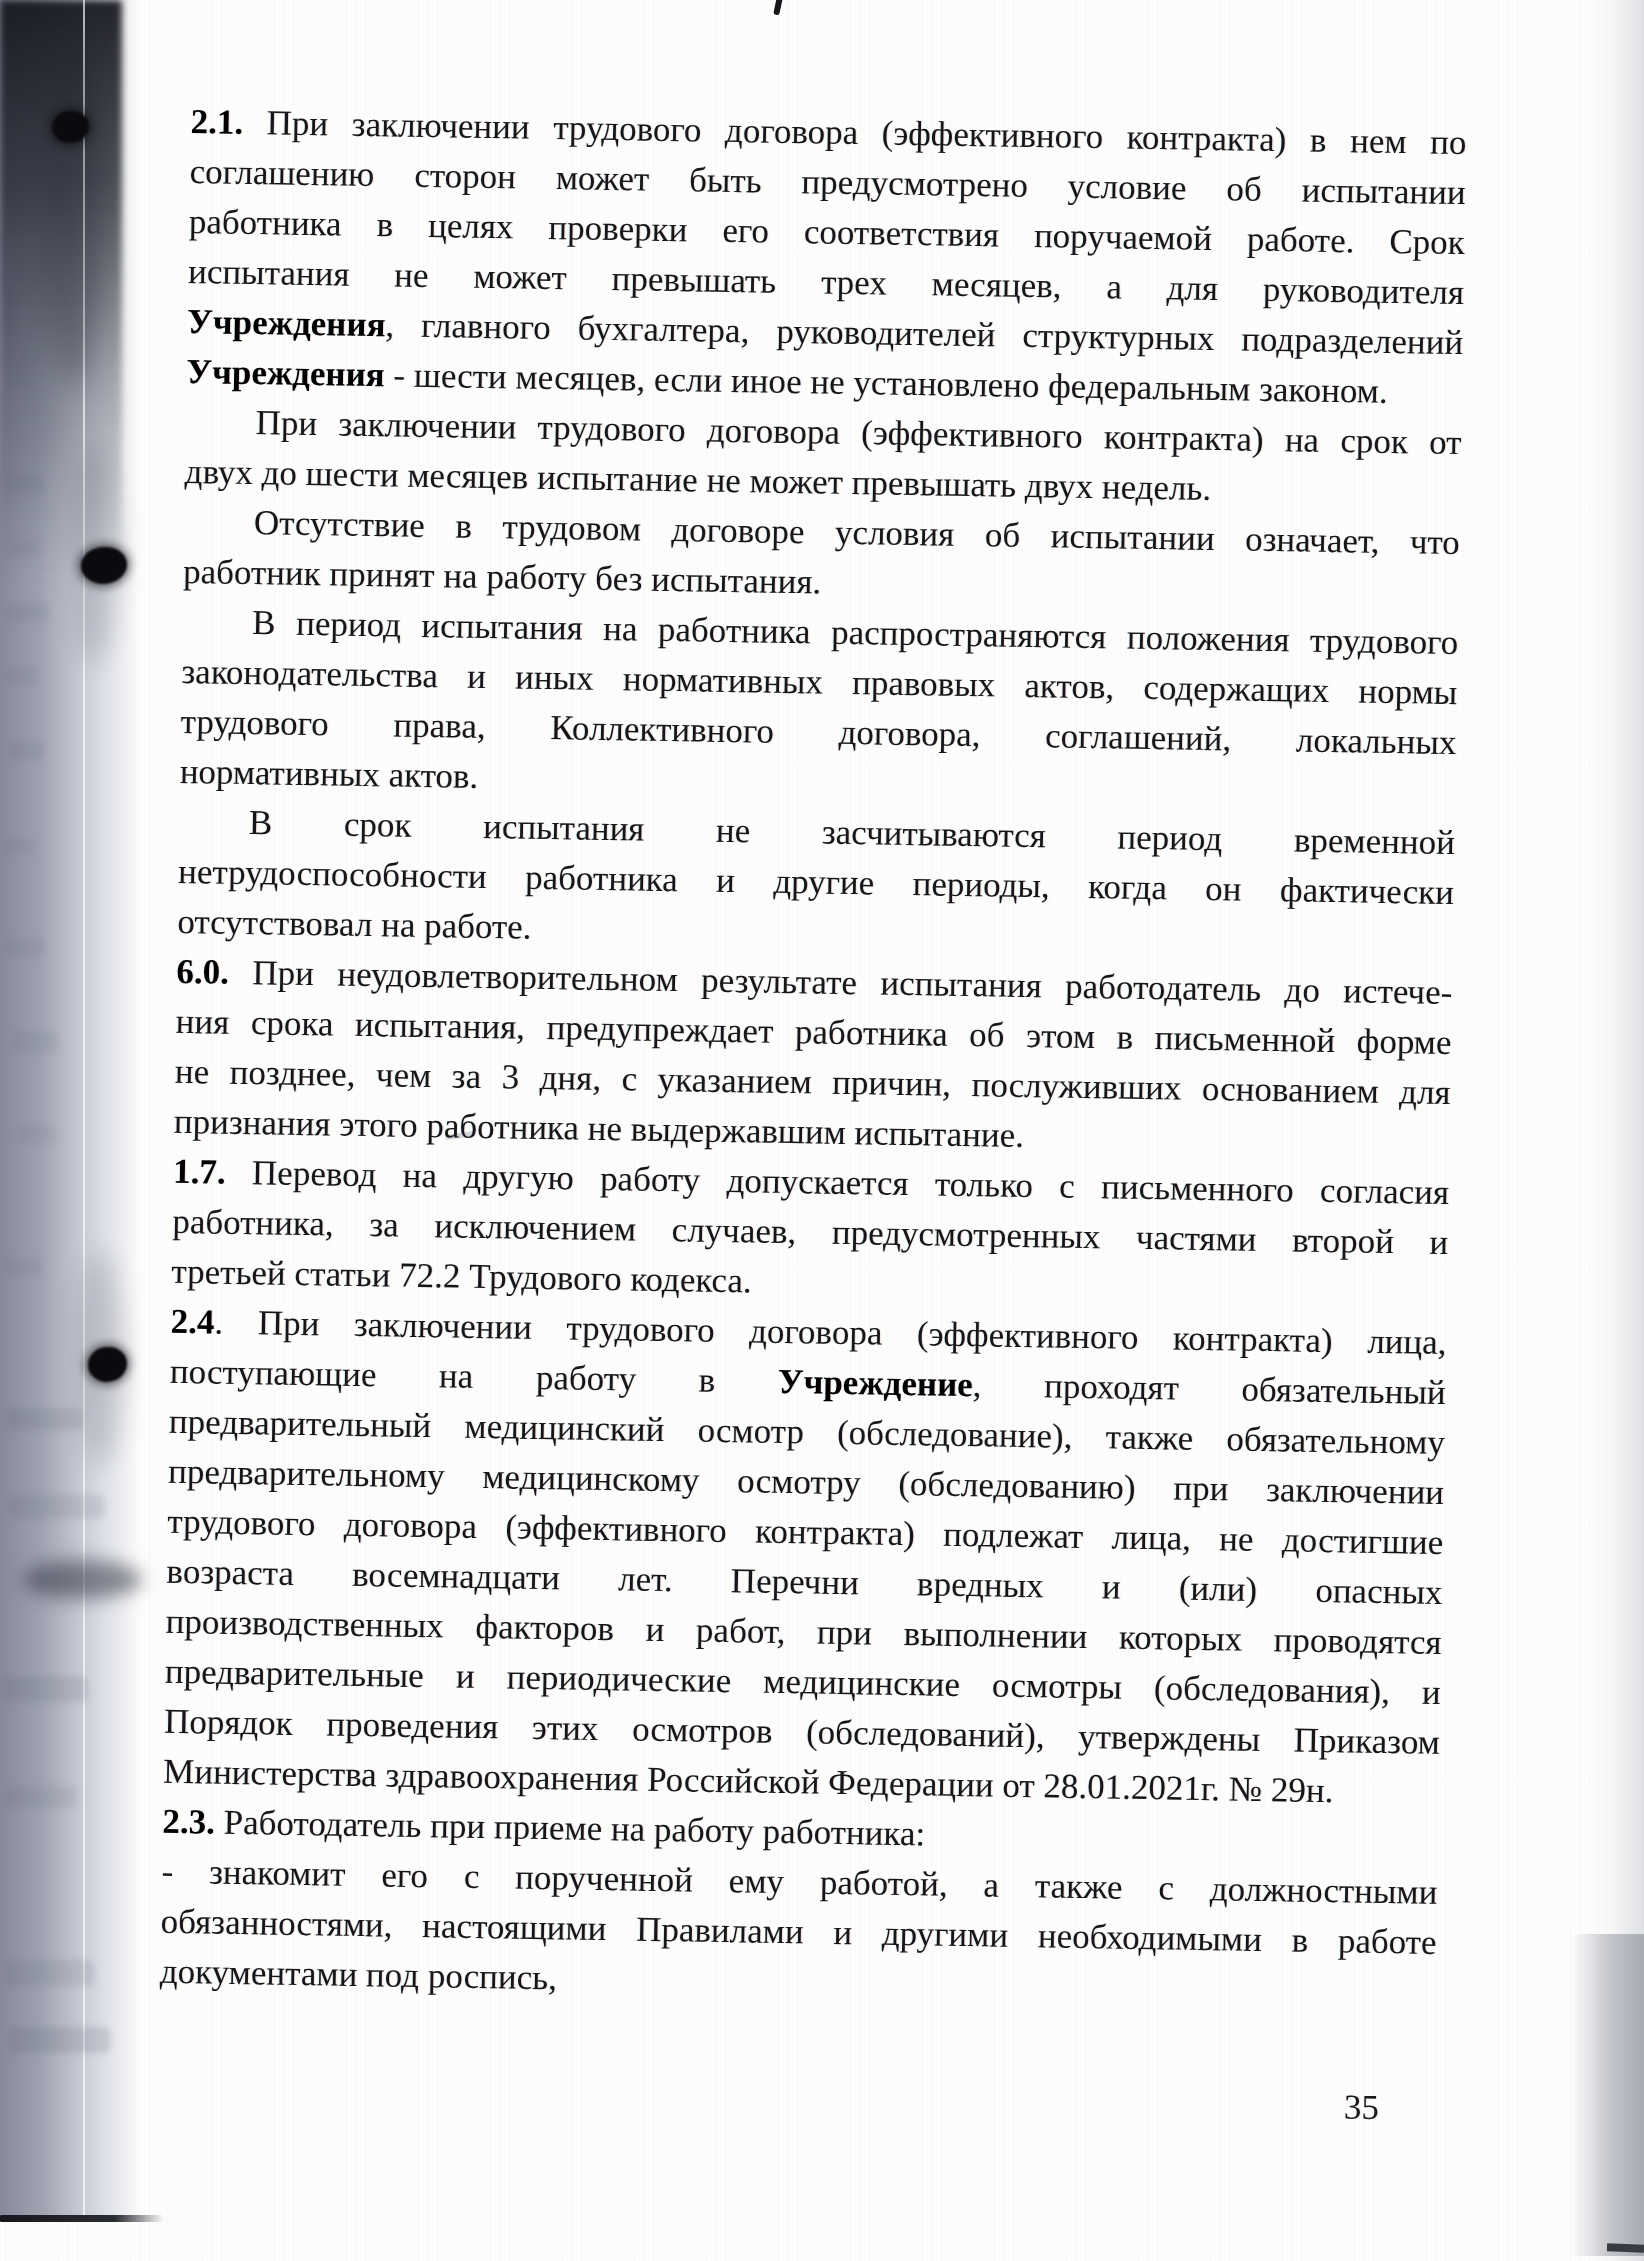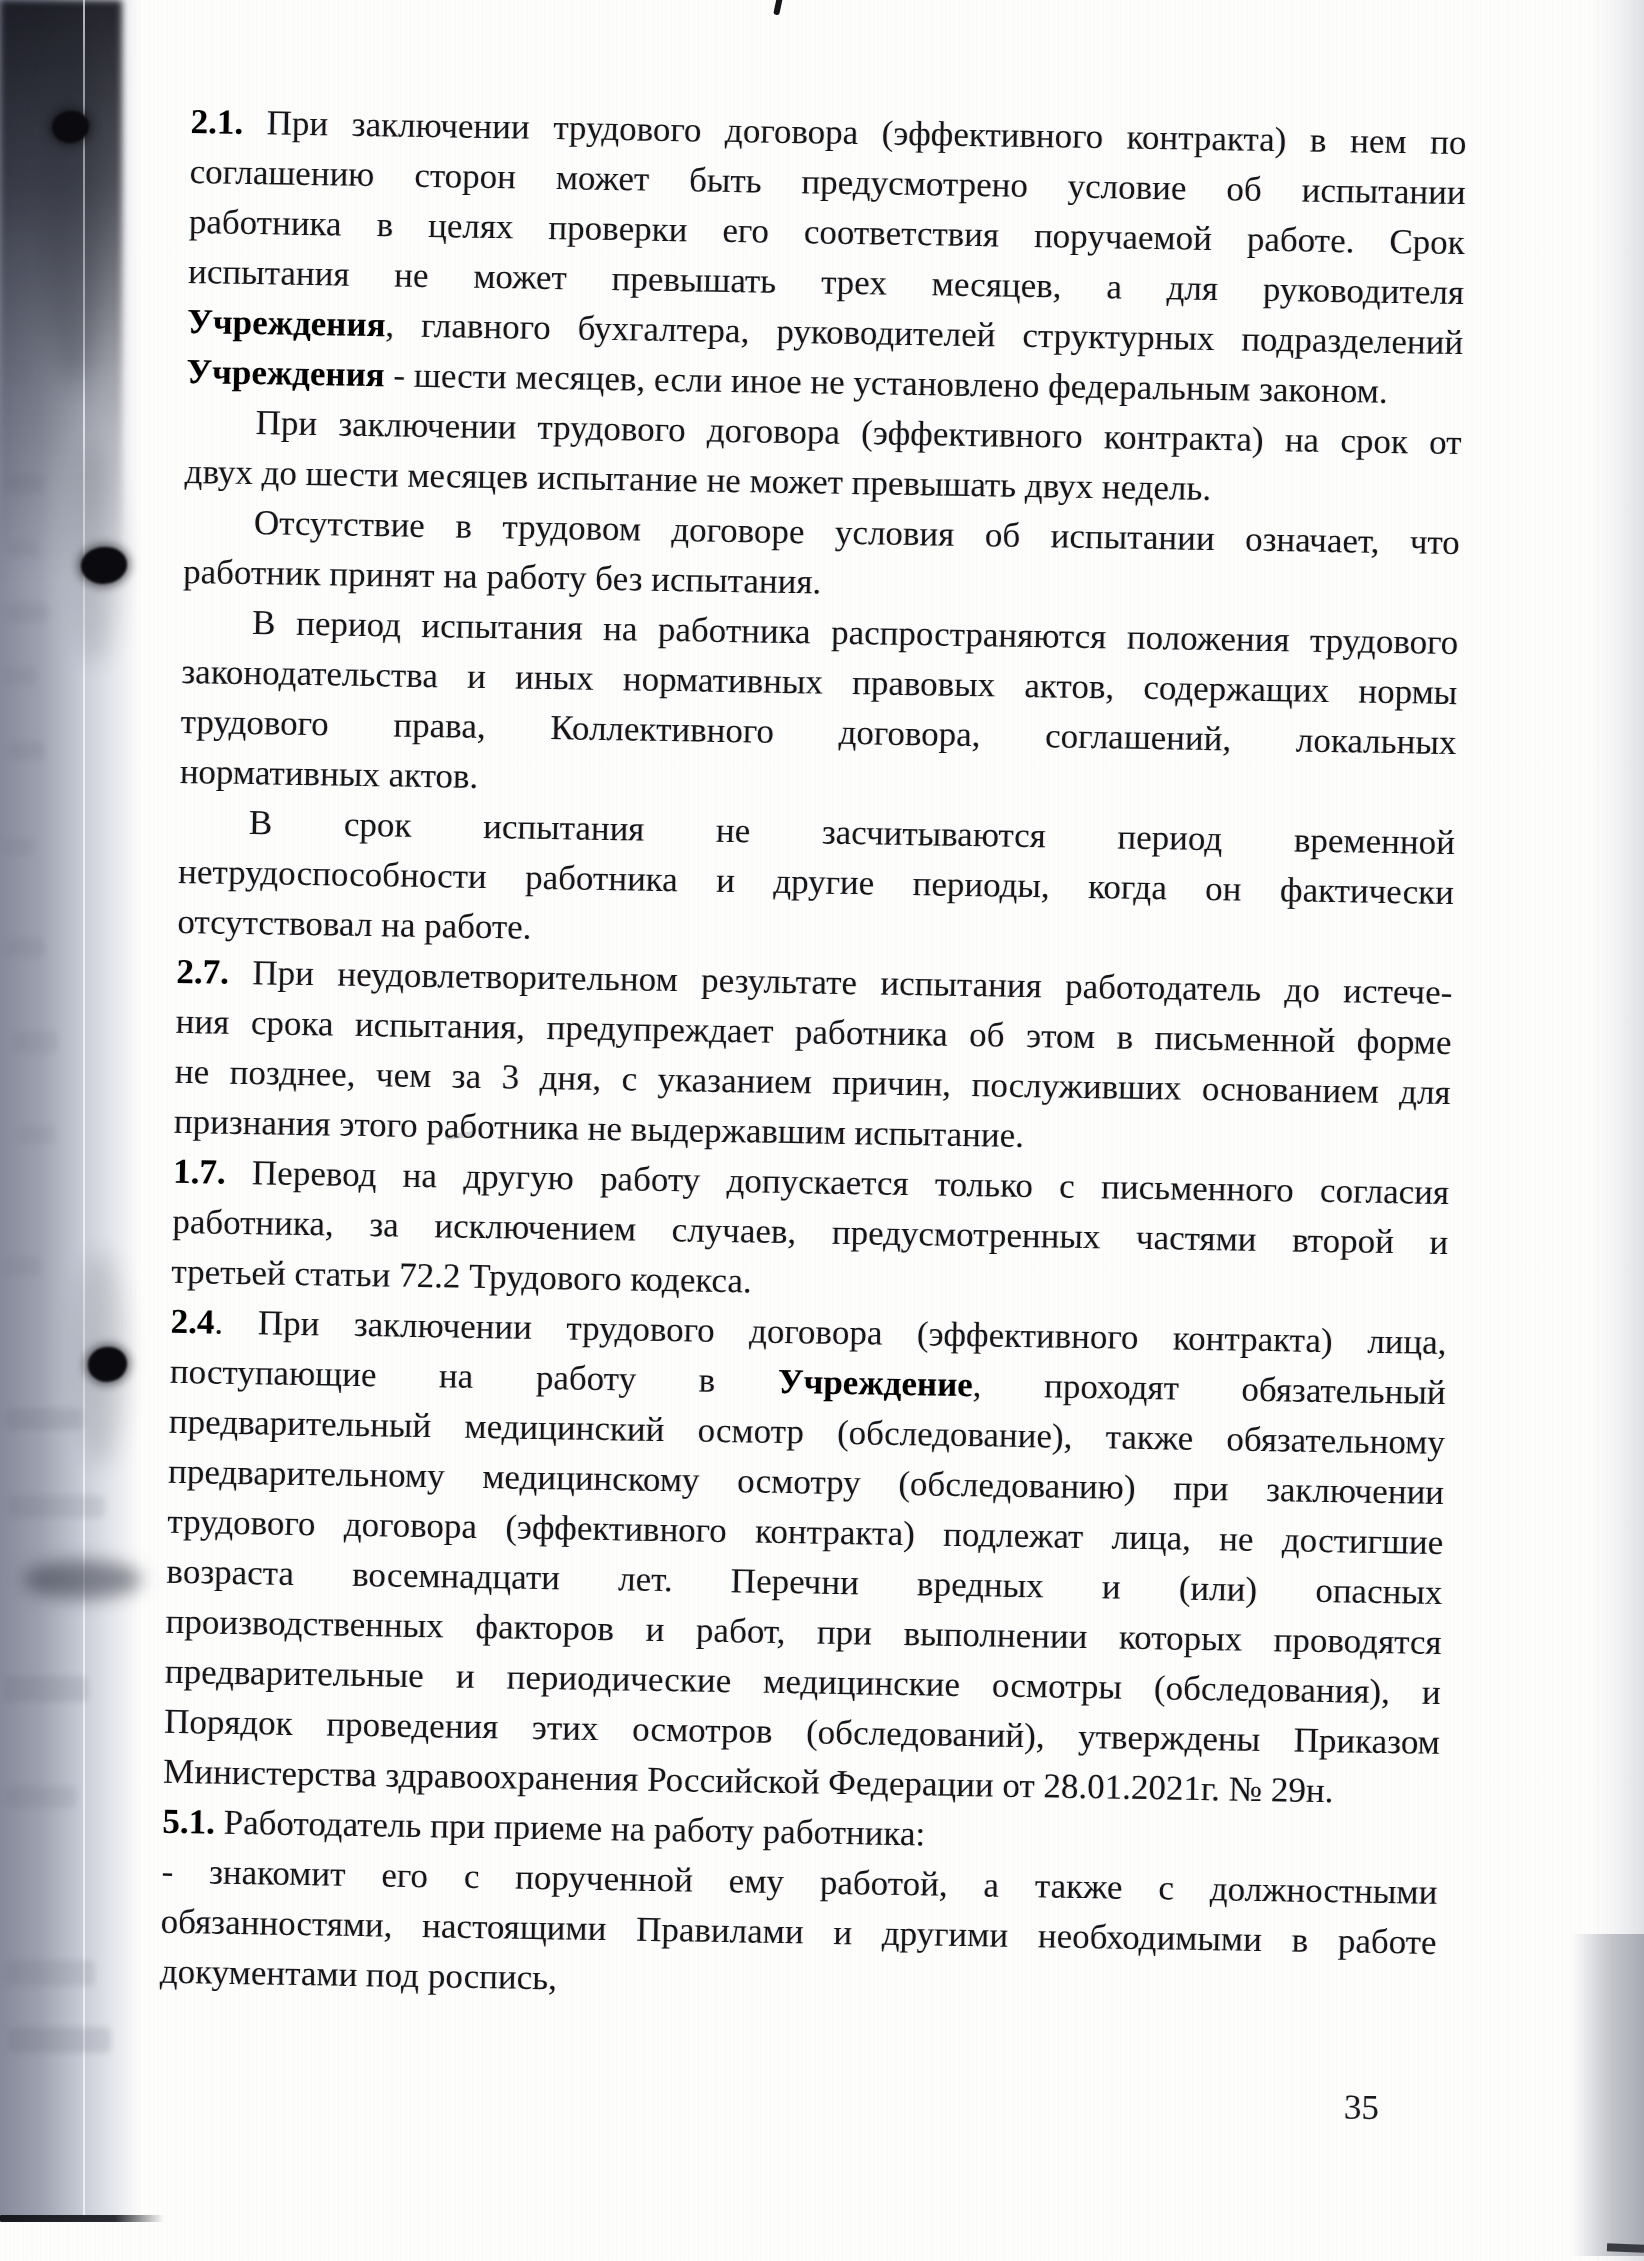--- a/index.html
+++ b/index.html
@@ -142,21 +142,21 @@
           <div class="line"><span class="r">законодательства и иных нормативных правовых актов, содержащих нормы</span></div>
           <div class="line"><span class="r">трудового права, Коллективного договора, соглашений, локальных</span></div>
           <div class="line last"><span class="r">нормативных актов.</span></div>
         </div>
         <div class="para">
           <div class="line first-indent"><span class="r">В срок испытания не засчитываются период временной</span></div>
           <div class="line"><span class="r">нетрудоспособности работника и другие периоды, когда он фактически</span></div>
           <div class="line last"><span class="r">отсутствовал на работе.</span></div>
         </div>
         <div class="para">
-          <div class="line"><span class="b">2.7.</span><span class="r"> При неудовлетворительном результате испытания работодатель до истече-</span></div>
+          <div class="line"><span class="b">6.0.</span><span class="r"> При неудовлетворительном результате испытания работодатель до истече-</span></div>
           <div class="line"><span class="r">ния срока испытания, предупреждает работника об этом в письменной форме</span></div>
           <div class="line"><span class="r">не позднее, чем за 3 дня, с указанием причин, послуживших основанием для</span></div>
           <div class="line last"><span class="r">признания этого работника не выдержавшим испытание.</span></div>
         </div>
         <div class="para">
           <div class="line"><span class="b">1.7.</span><span class="r"> Перевод на другую работу допускается только с письменного согласия</span></div>
           <div class="line"><span class="r">работника, за исключением случаев, предусмотренных частями второй и</span></div>
           <div class="line last"><span class="r">третьей статьи 72.2 Трудового кодекса.</span></div>
         </div>
         <div class="para">
@@ -165,21 +165,21 @@
           <div class="line"><span class="r">предварительный медицинский осмотр (обследование), также обязательному</span></div>
           <div class="line"><span class="r">предварительному медицинскому осмотру (обследованию) при заключении</span></div>
           <div class="line"><span class="r">трудового договора (эффективного контракта) подлежат лица, не достигшие</span></div>
           <div class="line"><span class="r">возраста восемнадцати лет. Перечни вредных и (или) опасных</span></div>
           <div class="line"><span class="r">производственных факторов и работ, при выполнении которых проводятся</span></div>
           <div class="line"><span class="r">предварительные и периодические медицинские осмотры (обследования), и</span></div>
           <div class="line"><span class="r">Порядок проведения этих осмотров (обследований), утверждены Приказом</span></div>
           <div class="line last"><span class="r">Министерства здравоохранения Российской Федерации от 28.01.2021г. № 29н.</span></div>
         </div>
         <div class="para">
-          <div class="line last"><span class="b">5.1.</span><span class="r"> Работодатель при приеме на работу работника:</span></div>
+          <div class="line last"><span class="b">2.3.</span><span class="r"> Работодатель при приеме на работу работника:</span></div>
         </div>
         <div class="para">
           <div class="line"><span class="r">- знакомит его с порученной ему работой, а также с должностными</span></div>
           <div class="line"><span class="r">обязанностями, настоящими Правилами и другими необходимыми в работе</span></div>
           <div class="line last"><span class="r">документами под роспись,</span></div>
         </div>
       </div>
     <div class="pagenum">35</div>
   </div>
 </div>

